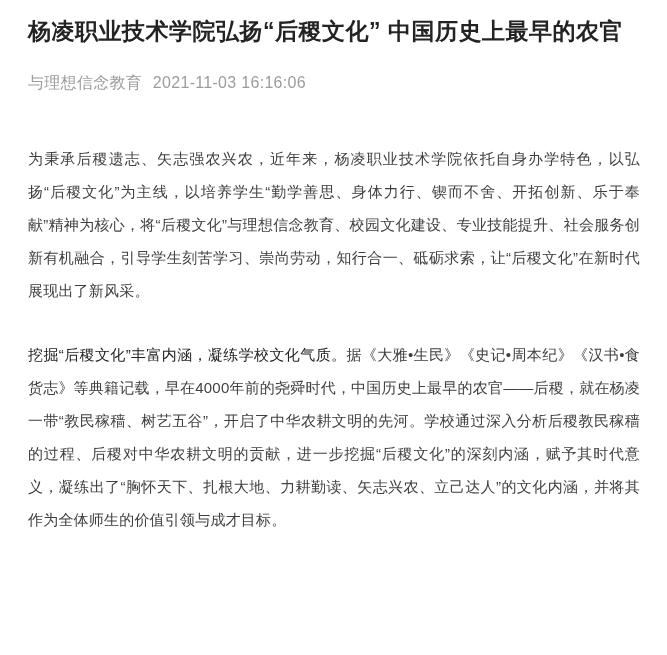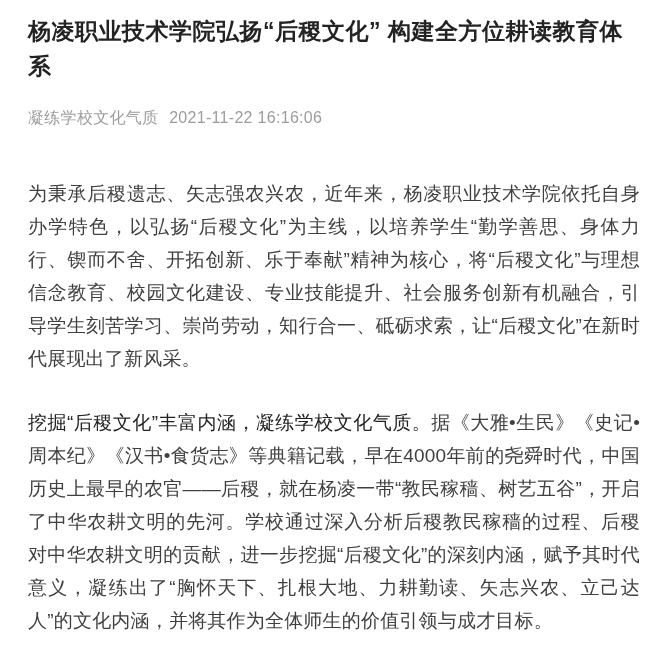--- a/index.html
+++ b/index.html
@@ -31,42 +31,42 @@
     color: #9c9c9c;
     letter-spacing: 0.3px;
   }
   .byline span { display: inline; }
   .byline .sep { display: inline-block; width: 6px; }
   .article-body {
     margin-top: 49px;
   }
   .article-body p {
     margin: 16px 0 31px 0;
-    font-size: 19px;
+    font-size: 15px;
     line-height: 33px;
     color: #404040;
     text-align: justify;
     letter-spacing: 0.2px;
   }
   .article-body p:last-child { margin-bottom: 0; }
   .para-lead {
     font-weight: 400;
     color: #222222;
   }
 </style>
 </head>
 <body>
 
 <div class="article">
 
-  <h1 class="article-title">杨凌职业技术学院弘扬“后稷文化” 构建全方位耕读教育体系</h1>
+  <h1 class="article-title">杨凌职业技术学院弘扬“后稷文化” 中国历史上最早的农官</h1>
 
   <div class="byline">
-    <span>凝练学校文化气质</span><span class="sep"></span>
-    <span>2021-11-22 16:16:06</span>
+    <span>与理想信念教育</span><span class="sep"></span>
+    <span>2021-11-03 16:16:06</span>
   </div>
 
   <div class="article-body">
 
     <p><span class="para-lead"></span><span>为秉承后稷遗志、矢志强农兴农，近年来，杨凌职业技术学院依托自身办学特色，以弘扬“后稷文化”为主线，以培养学生“勤学善思、身体力行、锲而不舍、开拓创新、乐于奉献”精神为核心，将“后稷文化”与理想信念教育、校园文化建设、专业技能提升、社会服务创新有机融合，引导学生刻苦学习、崇尚劳动，知行合一、砥砺求索，让“后稷文化”在新时代展现出了新风采。</span></p>
 
     <p><span class="para-lead">挖掘“后稷文化”丰富内涵，凝练学校文化气质。</span><span>据《大雅•生民》《史记•周本纪》《汉书•食货志》等典籍记载，早在4000年前的尧舜时代，中国历史上最早的农官——后稷，就在杨凌一带“教民稼穑、树艺五谷”，开启了中华农耕文明的先河。学校通过深入分析后稷教民稼穑的过程、后稷对中华农耕文明的贡献，进一步挖掘“后稷文化”的深刻内涵，赋予其时代意义，凝练出了“胸怀天下、扎根大地、力耕勤读、矢志兴农、立己达人”的文化内涵，并将其作为全体师生的价值引领与成才目标。</span></p>
 
   </div>
 

